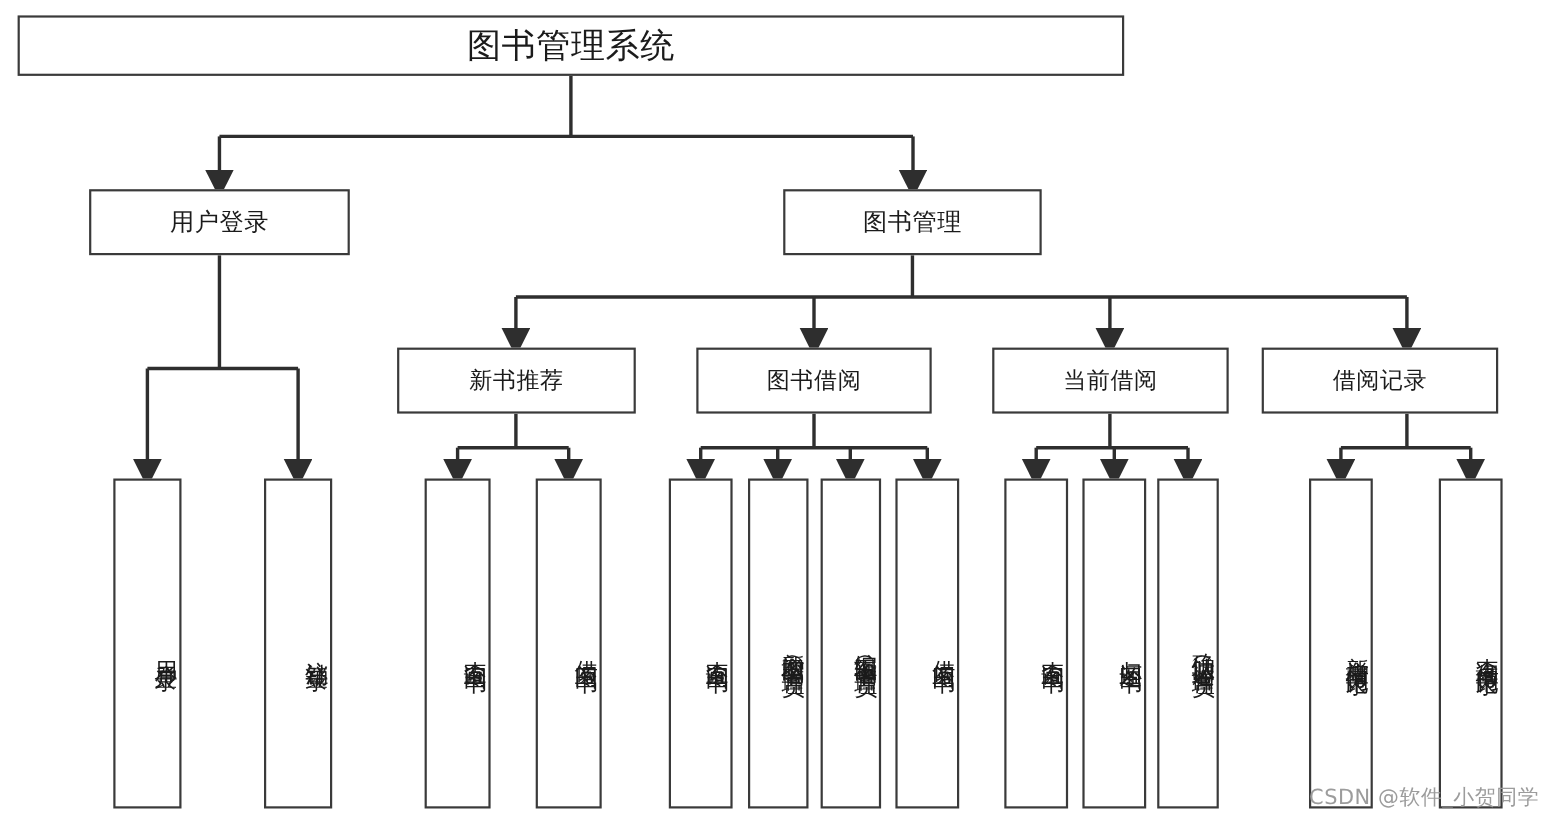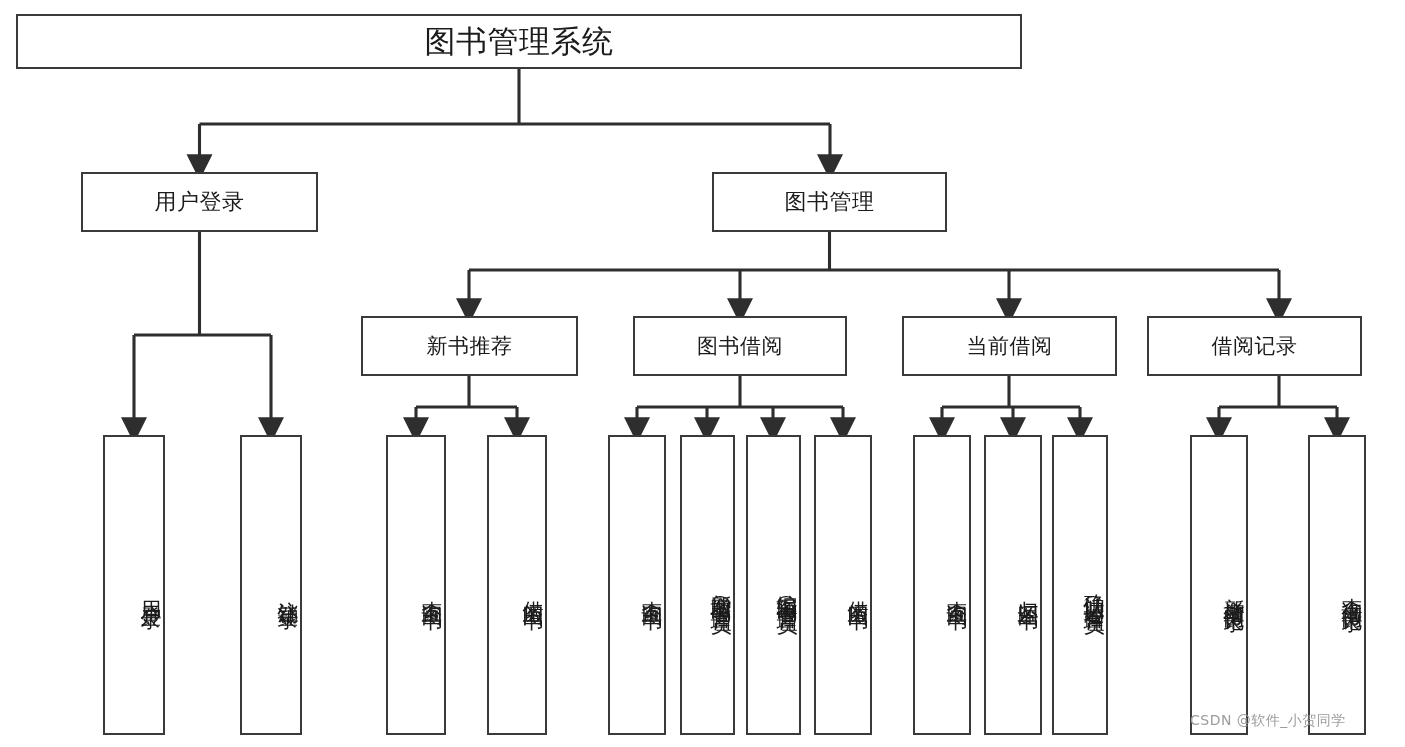--- a/index.html
+++ b/index.html
@@ -57,21 +57,21 @@
     align-items: flex-start;
     justify-content: center;
     letter-spacing: 3px;
   }
   .node.leaf .leaf-label {
     display: block;
     white-space: nowrap;
   }
   .watermark {
     position: absolute;
-    font-size: 14px;
+    font-size: 19px;
     color: #9c9c9c;
     white-space: nowrap;
     letter-spacing: 0.5px;
     font-family: "DejaVu Sans", "Liberation Sans", sans-serif;
   }
 </style>
 </head>
 <body>
 
 <div id="canvas" style="background: rgb(255, 255, 255);">

